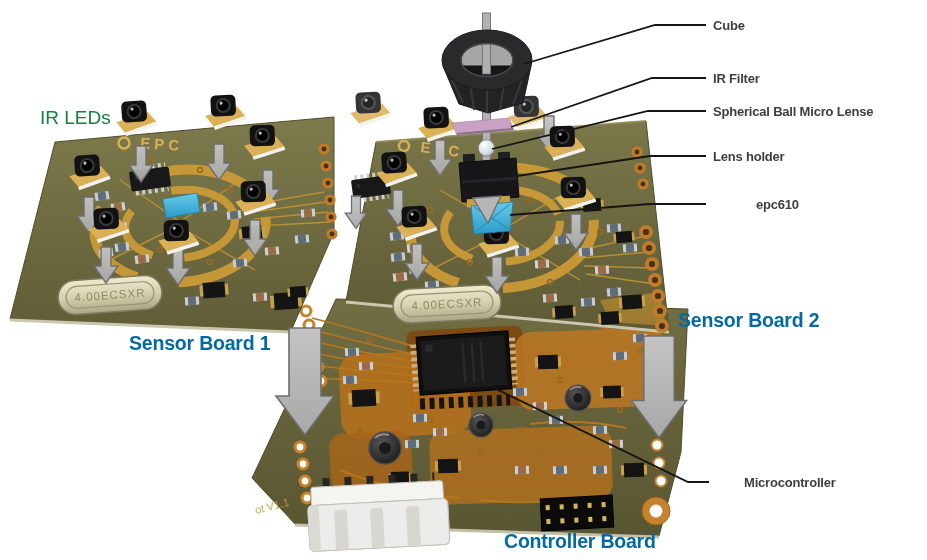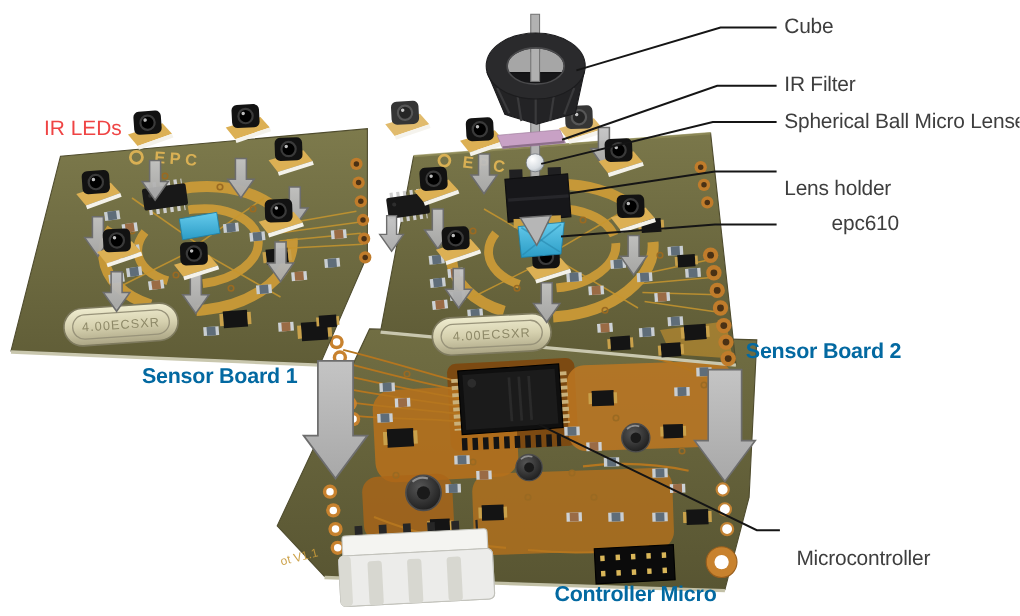--- a/index.html
+++ b/index.html
@@ -1,21 +1,21 @@
 <!DOCTYPE html>
 <html><head>
 <meta charset="utf-8">
 <style>
   html,body{margin:0;padding:0;background:#ffffff;}
   #stage{position:relative;width:927px;height:560px;background:#ffffff;overflow:hidden;
          font-family:"Liberation Sans", sans-serif;}
   #scene{position:absolute;left:0;top:0;}
   .lbl{position:absolute;transform:translateY(-50%);white-space:nowrap;}
-  .callout{font-size:19px;color:#3e3e3e;letter-spacing:-0.2px;font-weight:400;}
-  .callout-dark{font-size:19px;color:#ef4444;font-weight:500;}
+  .callout{font-size:13px;color:#3e3e3e;letter-spacing:-0.2px;font-weight:700;}
+  .callout-dark{font-size:19px;color:#15803d;font-weight:500;}
   .board-label{font-size:19.5px;color:#0369a1;font-weight:700;letter-spacing:-0.2px;}
 </style>
 </head>
 <body>
 
 <div id="stage">
 <svg id="scene" width="927" height="560" viewBox="0 0 927 560">
   <defs>
     <linearGradient id="gb1" x1="0" y1="0" x2="0" y2="1">
       <stop offset="0" stop-color="#7d7a4c"></stop>
@@ -462,19 +462,19 @@
     <polyline points="517,176 650,156 706,156"></polyline>
     <polyline points="510,215 650,204 706,204"></polyline>
     <polyline points="490,386 688,482 709,482"></polyline>
   </g>
 </svg>
 
 <div class="lbl callout-dark" style="left:40px;top:118px;">IR LEDs</div>
 <div class="lbl callout" style="left:713px;top:25px;">Cube</div>
 <div class="lbl callout" style="left:713px;top:78px;text-align:center;">IR Filter</div>
 <div class="lbl callout" style="left:713px;top:111px;">Spherical Ball Micro Lense</div>
-<div class="lbl callout" style="left:713px;top:156px;margin-top:16px;">Lens holder</div>
+<div class="lbl callout" style="left:713px;top:156px;">Lens holder</div>
 <div class="lbl callout" style="left:713px;top:204px;margin-left:43px;">epc610</div>
-<div class="lbl callout" style="left:724px;top:482px;margin-top:27px;">Microcontroller</div>
+<div class="lbl callout" style="left:744px;top:482px;">Microcontroller</div>
 <div class="lbl board-label" style="left:129px;top:343px;">Sensor Board 1</div>
 <div class="lbl board-label" style="left:678px;top:320px;">Sensor Board 2</div>
-<div class="lbl board-label" style="left:504px;top:541px;">Controller Micro</div>
+<div class="lbl board-label" style="left:504px;top:541px;">Controller Board</div>
 </div>
 
 </body></html>

